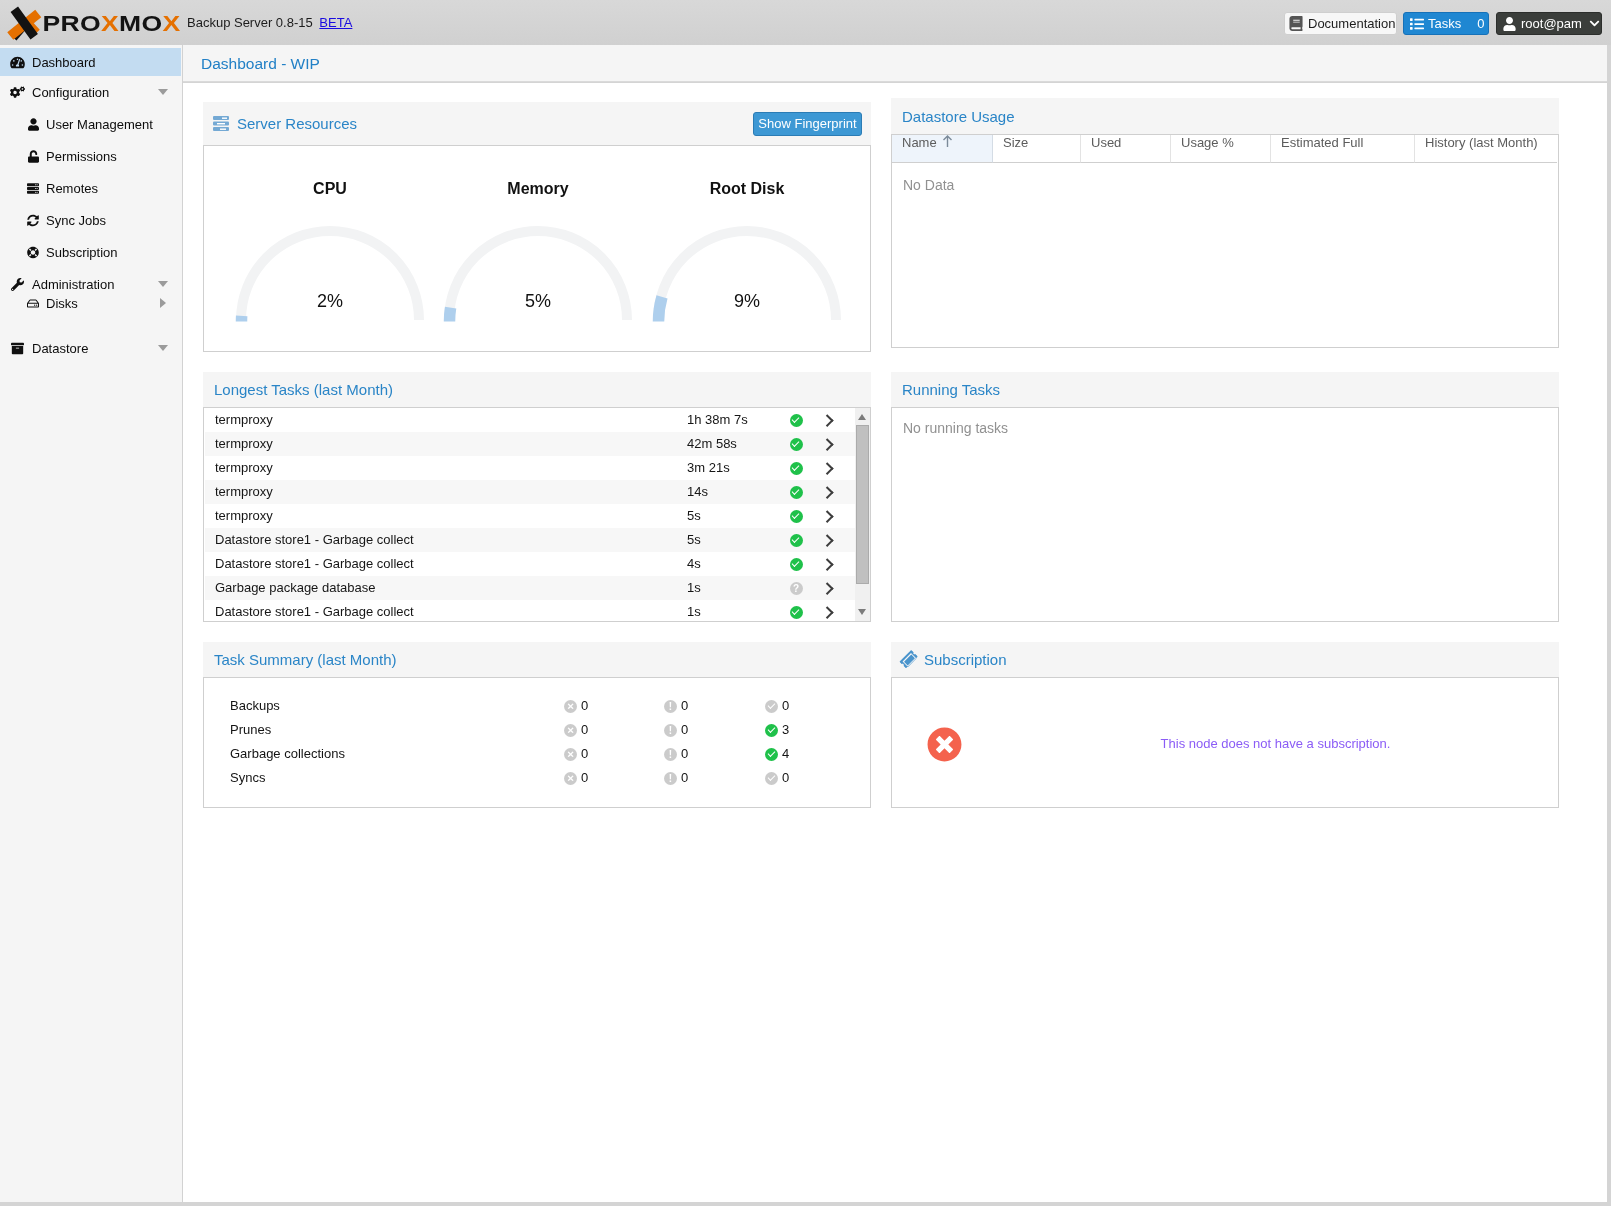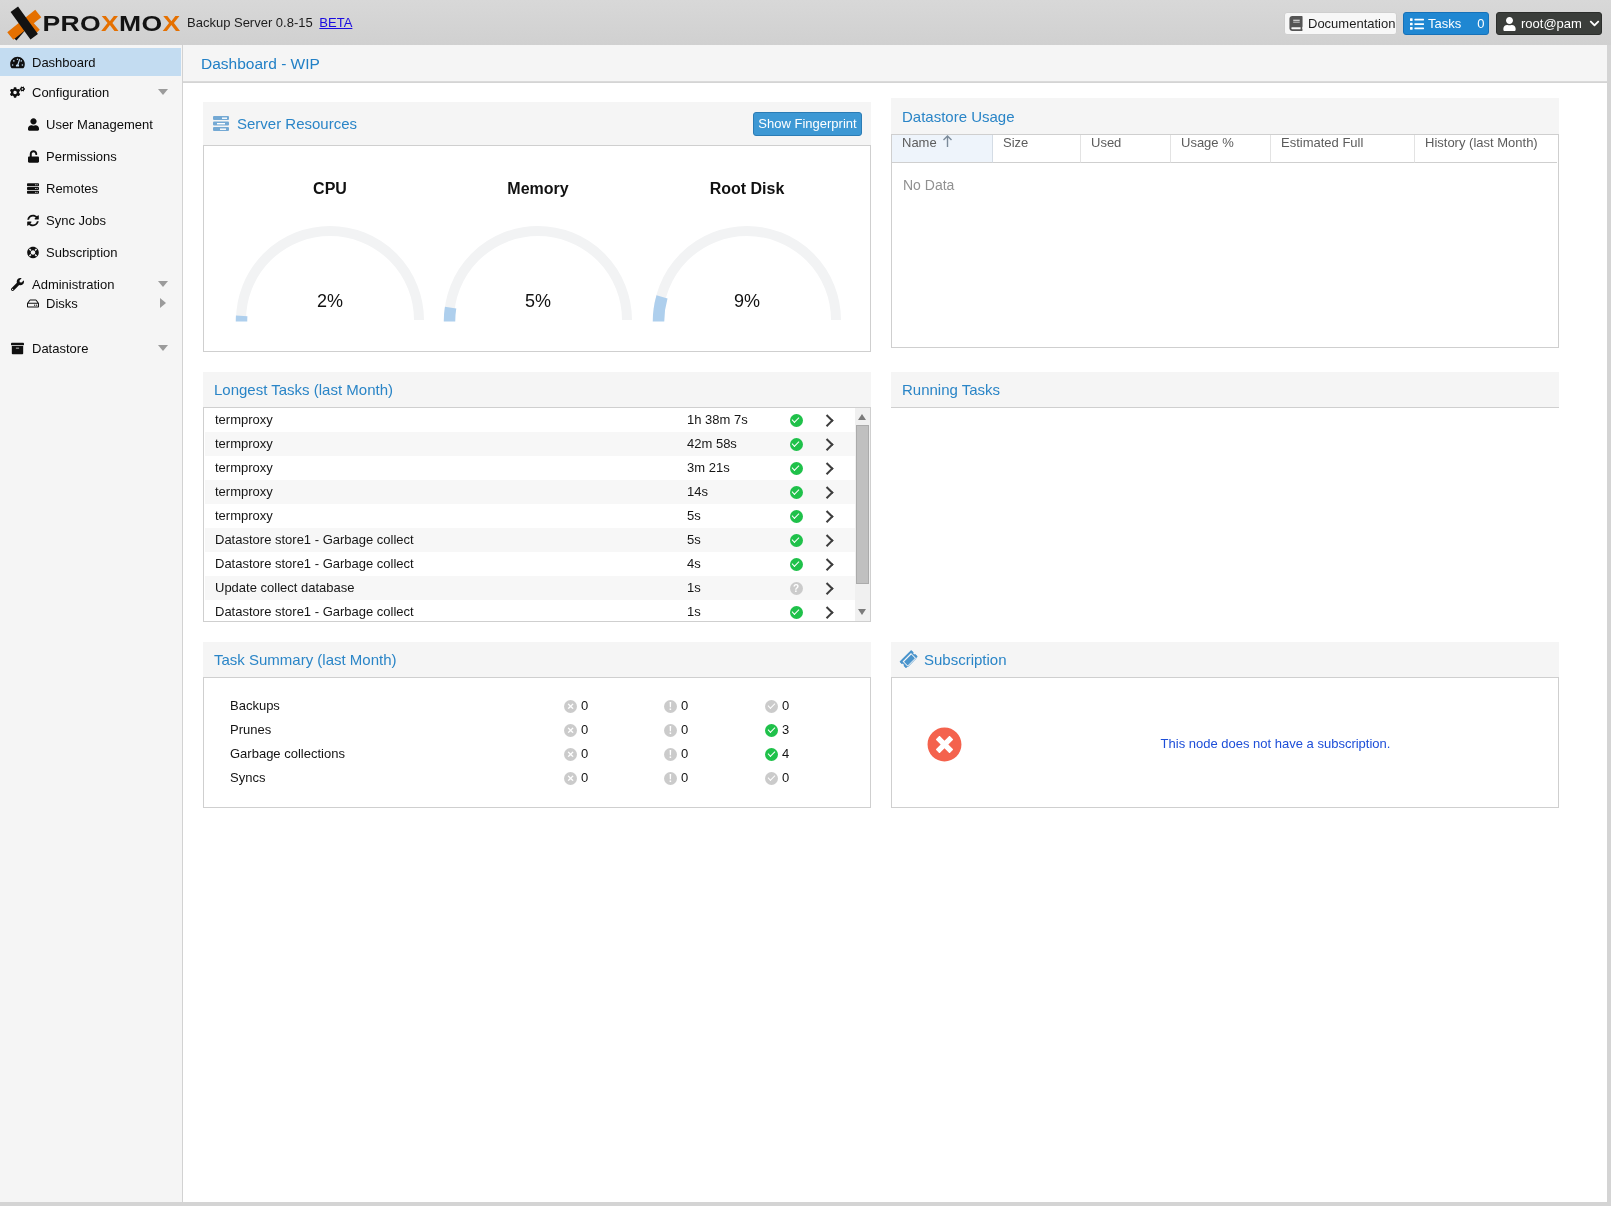--- a/index.html
+++ b/index.html
@@ -287,21 +287,21 @@
         <span class="cicon sok ckm"></span>
         <span class="chev"></span>
       </div>
     <div class="trow" style="top:144px; width:650px;">
         <span class="c1">Datastore store1 - Garbage collect</span>
         <span class="c2">4s</span>
         <span class="cicon sok ckm"></span>
         <span class="chev"></span>
       </div>
     <div class="trow alt" style="top:168px; width:650px;">
-        <span class="c1">Update collect database</span>
+        <span class="c1">Garbage package database</span>
         <span class="c2">1s</span>
         <span class="cicon sq"></span>
         <span class="chev"></span>
       </div>
     <div class="trow" style="top:192px; width:650px;">
         <span class="c1">Datastore store1 - Garbage collect</span>
         <span class="c2">1s</span>
         <span class="cicon sok ckm"></span>
         <span class="chev"></span>
       </div>
@@ -309,20 +309,23 @@
       <span class="sbarr" style="top:6px; border-bottom:6px solid #7b7b7b;"></span>
       <div class="thumb" style="top:17px; height:159px;"></div>
       <span class="sbarr" style="bottom:6px; border-top:6px solid #7b7b7b;"></span>
     </div>
   </div>
 </div>
 <div class="panel" id="p4" style="left:891px; top:372px; width:668px; height:250px;">
   <div class="phd" style="height:36px;">
       <span style="margin-left:11px">Running Tasks</span>
     </div>
+  <div class="pbd" style="top:36px;">
+    <div style="position:absolute; left:11px; top:12px; font-size:14px; color:#919191;">No running tasks</div>
+  </div>
 </div>
 <div class="panel" id="p5" style="left:203px; top:642px; width:668px; height:166px;">
   <div class="phd" style="height:36px;">
       <span style="margin-left:11px">Task Summary (last Month)</span>
     </div>
   <div class="pbd" style="top:36px;">
     <div class="tsrow" style="left:26px; top:16px; line-height:24px;">Backups</div>
     <div class="tsrow" style="left:26px; top:40px; line-height:24px;">Prunes</div>
     <div class="tsrow" style="left:26px; top:64px; line-height:24px;">Garbage collections</div>
     <div class="tsrow" style="left:26px; top:88px; line-height:24px;">Syncs</div>
@@ -356,15 +359,15 @@
   <div class="phd" style="height:36px;">
     <svg width="17" height="16" viewBox="0 0 640 512" style="margin-left:10px; transform:rotate(-45deg)" fill="#4a94cc">
         <path d="M128 160h384v192H128V160zm512 0v-96c0-17.67-14.33-32-32-32H32C14.33 32 0 46.33 0 64v96c26.51 0 48 21.49 48 48s-21.49 48-48 48v96c0 17.67 14.33 32 32 32h576c17.67 0 32-14.33 32-32v-96c-26.51 0-48-21.49-48-48s21.49-48 48-48zm-96-48v288H96V112h448z"></path>
       </svg>
     <span style="margin-left:6px">Subscription</span>
   </div>
   <div class="pbd" style="top:36px;">
     <svg width="35" height="35" viewBox="0 0 512 512" style="position:absolute; left:35px; top:49px;">
         <path fill="#f4624d" d="M256 8C119 8 8 119 8 256s111 248 248 248 248-111 248-248S393 8 256 8zm121.6 313.1c4.7 4.7 4.7 12.3 0 17L338 377.6c-4.7 4.7-12.3 4.7-17 0L256 312l-65.1 65.6c-4.7 4.7-12.3 4.7-17 0L134.4 338c-4.7-4.7-4.7-12.3 0-17l65.6-65-65.6-65.1c-4.7-4.7-4.7-12.3 0-17l39.6-39.6c4.7-4.7 12.3-4.7 17 0l65 65.7 65.1-65.6c4.7-4.7 12.3-4.7 17 0l39.6 39.6c4.7 4.7 4.7 12.3 0 17L312 256l65.6 65.1z"></path>
       </svg>
-    <div style="position:absolute; left:100px; top:58px; width:567px; text-align:center; font-size:13px; color:#1d4ed8;">This node does not have a subscription.</div>
+    <div style="position:absolute; left:100px; top:58px; width:567px; text-align:center; font-size:13px; color:#8b5cf6;">This node does not have a subscription.</div>
   </div>
 </div>
 
 </body></html>

